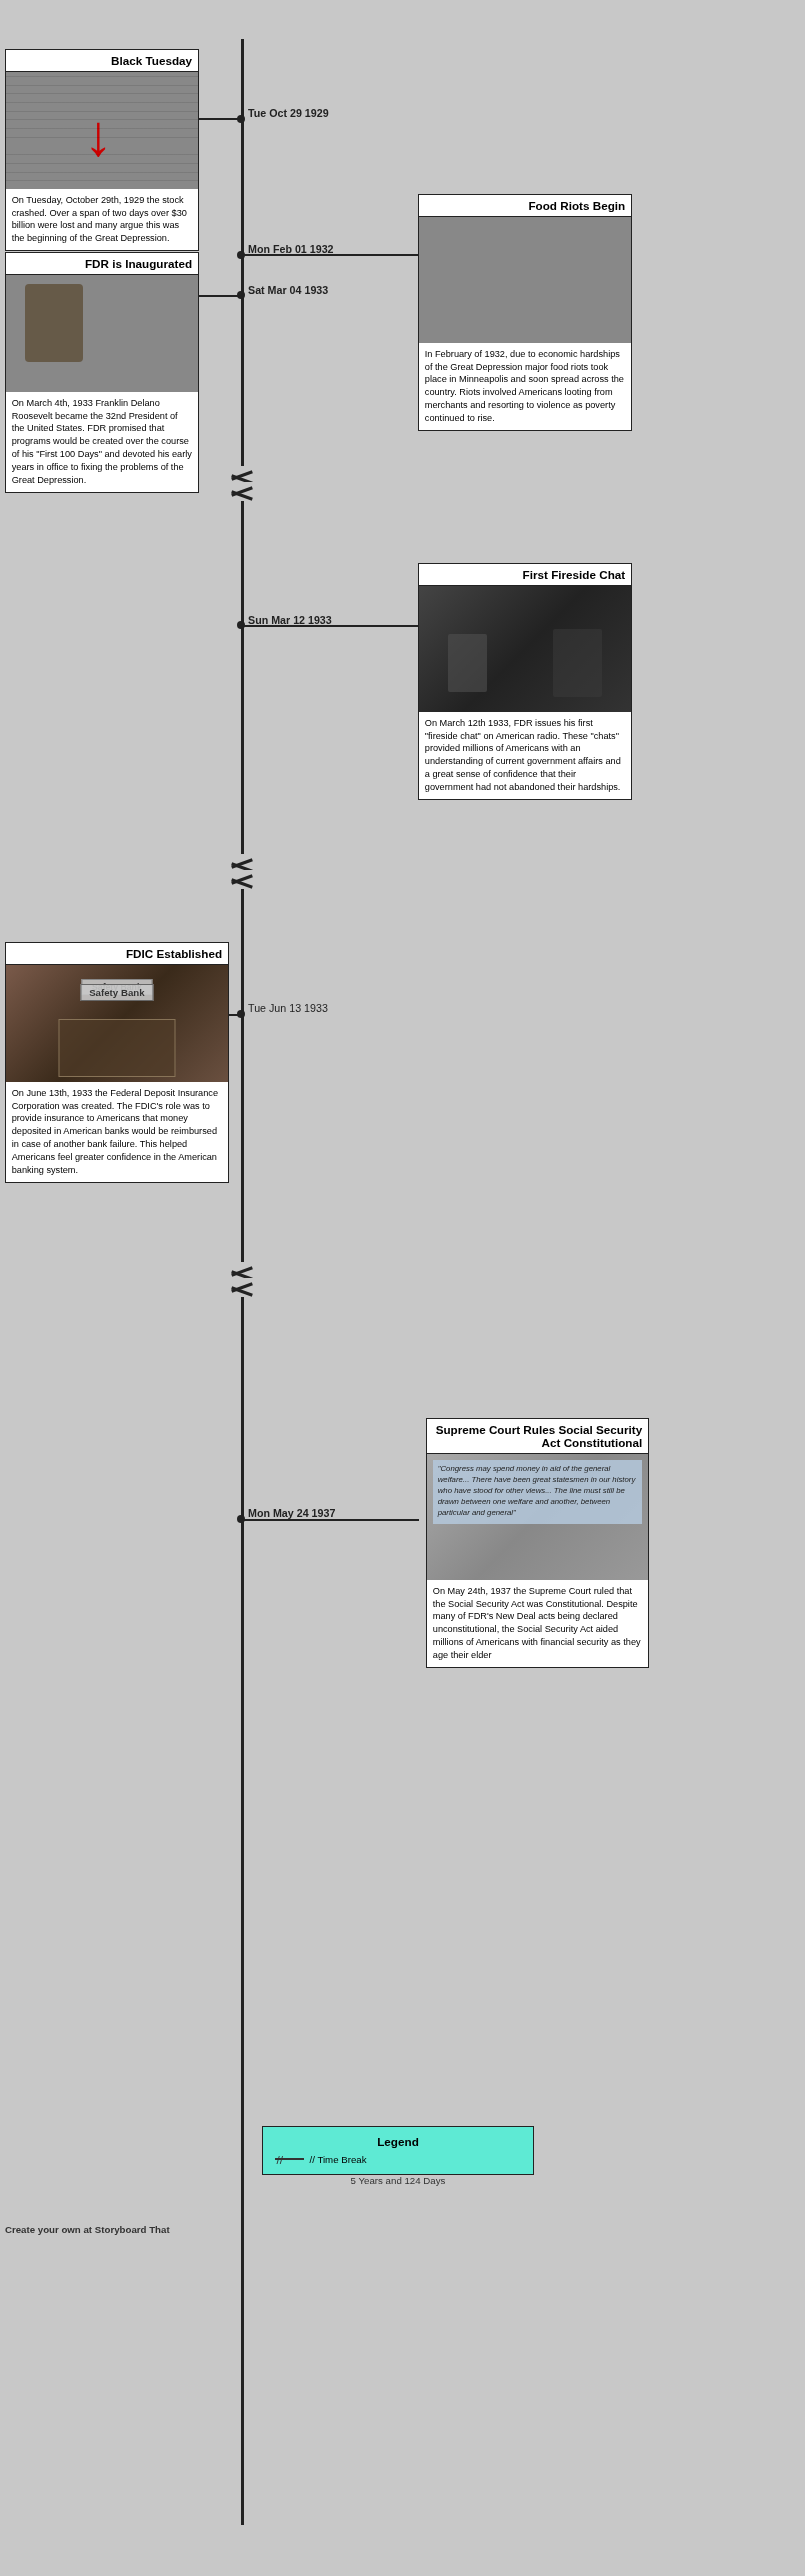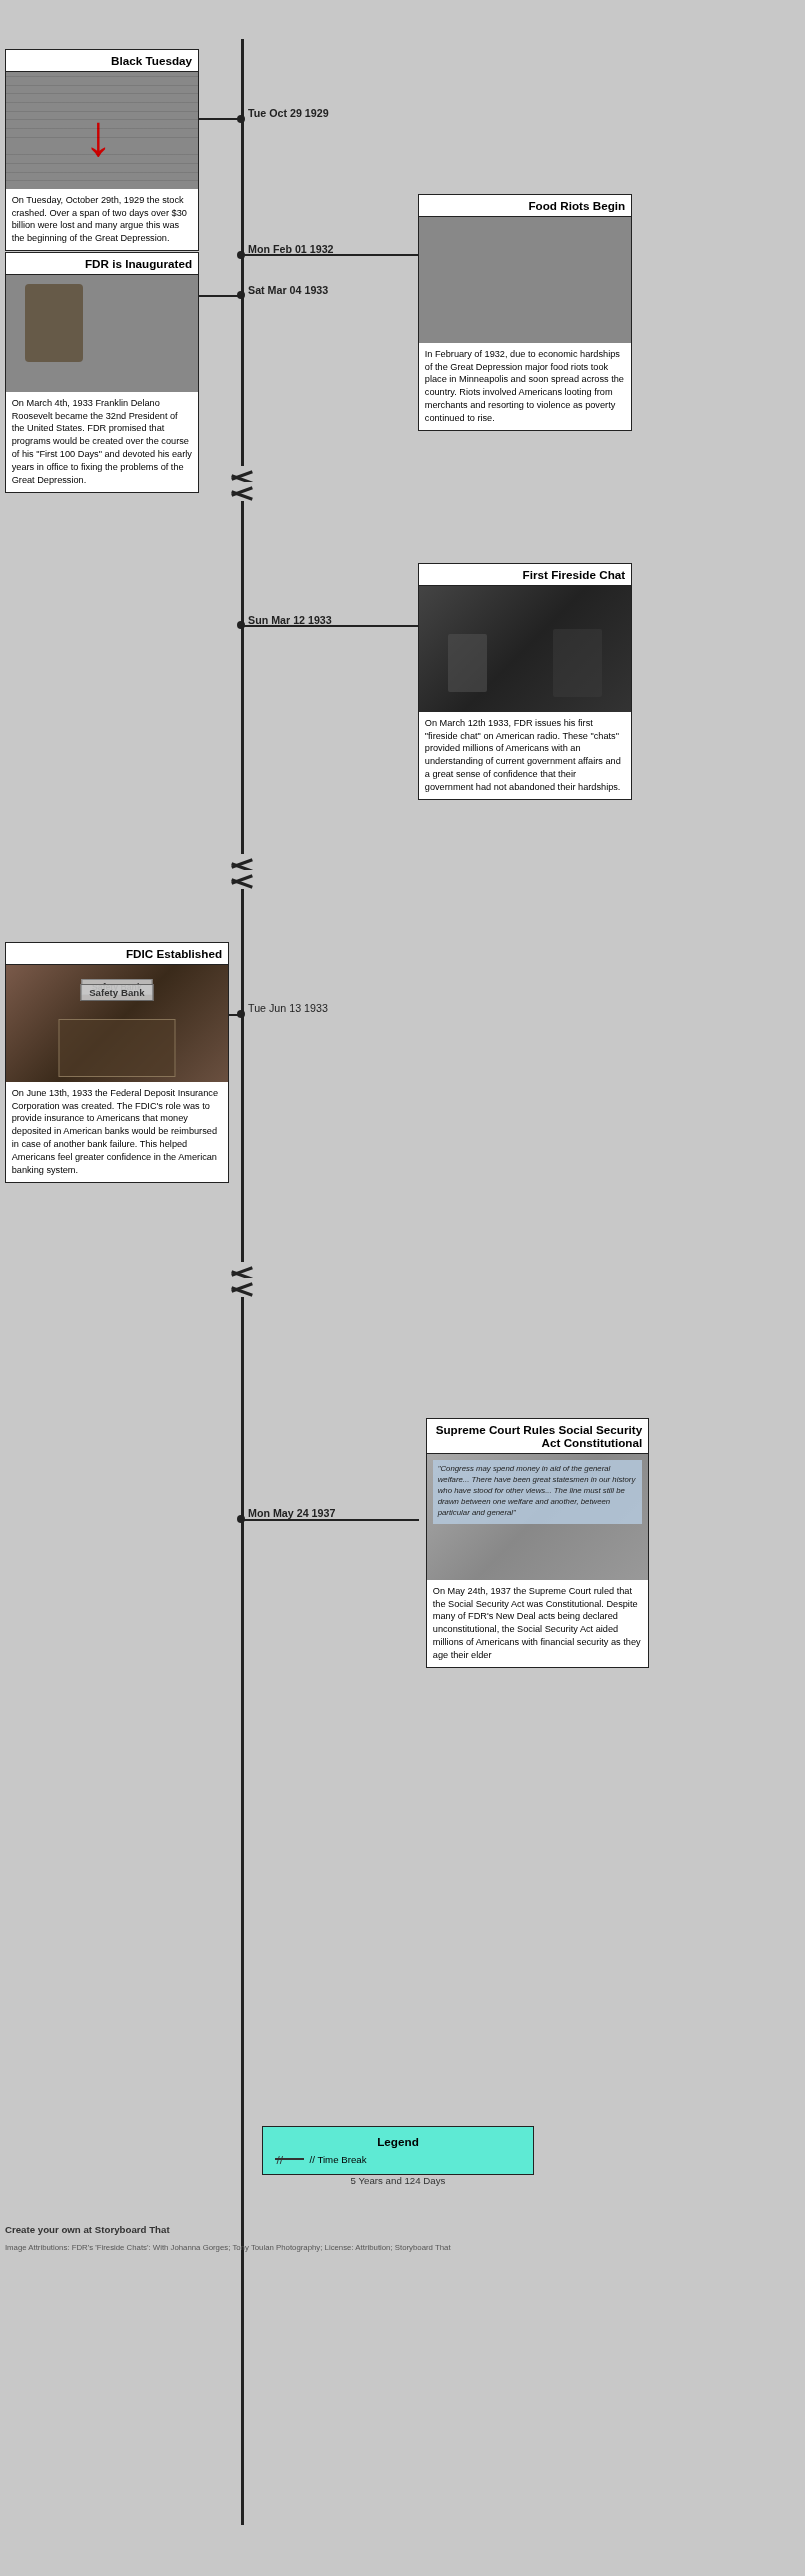--- a/index.html
+++ b/index.html
@@ -342,18 +342,15 @@
       </div>
       <span>// Time Break</span>
     </div>
   </div>
 
   <div class="time-span-text" style="left:262px; top:2175px; width:272px;">5 Years and 124 Days</div>
 
   <div style="position:absolute; left:4.9px; top:2224px; z-index:5; font-size:9.7px; color:#333; font-weight:bold;">
     <span>Create your own at Storyboard That</span>
   </div>
-  <div style="position:absolute; left:4.9px; top:2243px; z-index:5; font-size:7.8px; color:#555; line-height:1.4; width:796px;">
-    <span>Image Attributions: FDR's 'Fireside Chats': With Johanna Gorges; Tony Toulan Photography; License: Attribution; Storyboard That</span>
-  </div>
 
 </div>
 
 
 </body></html>

